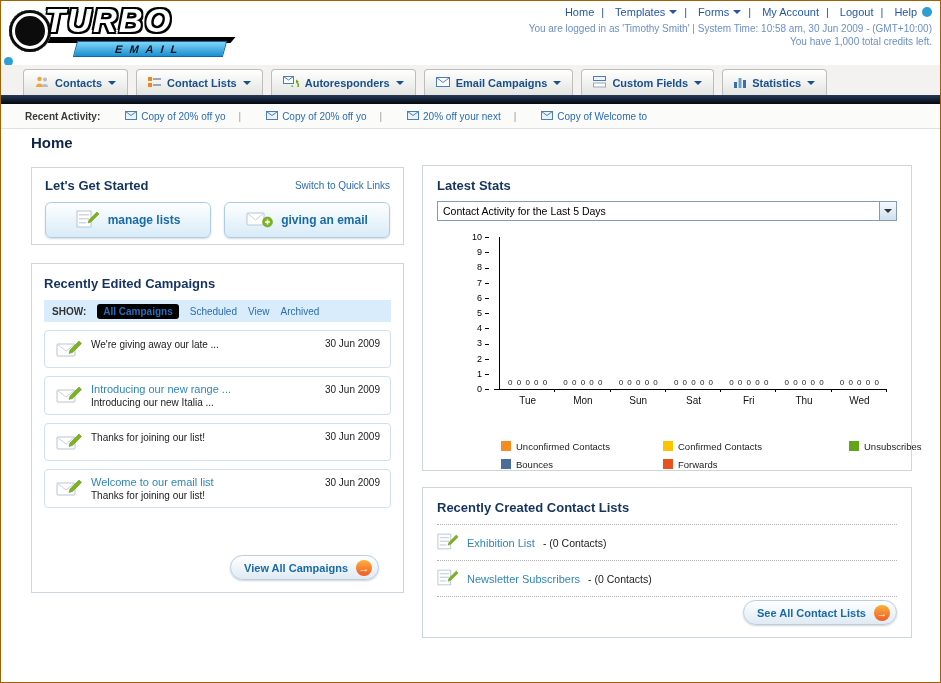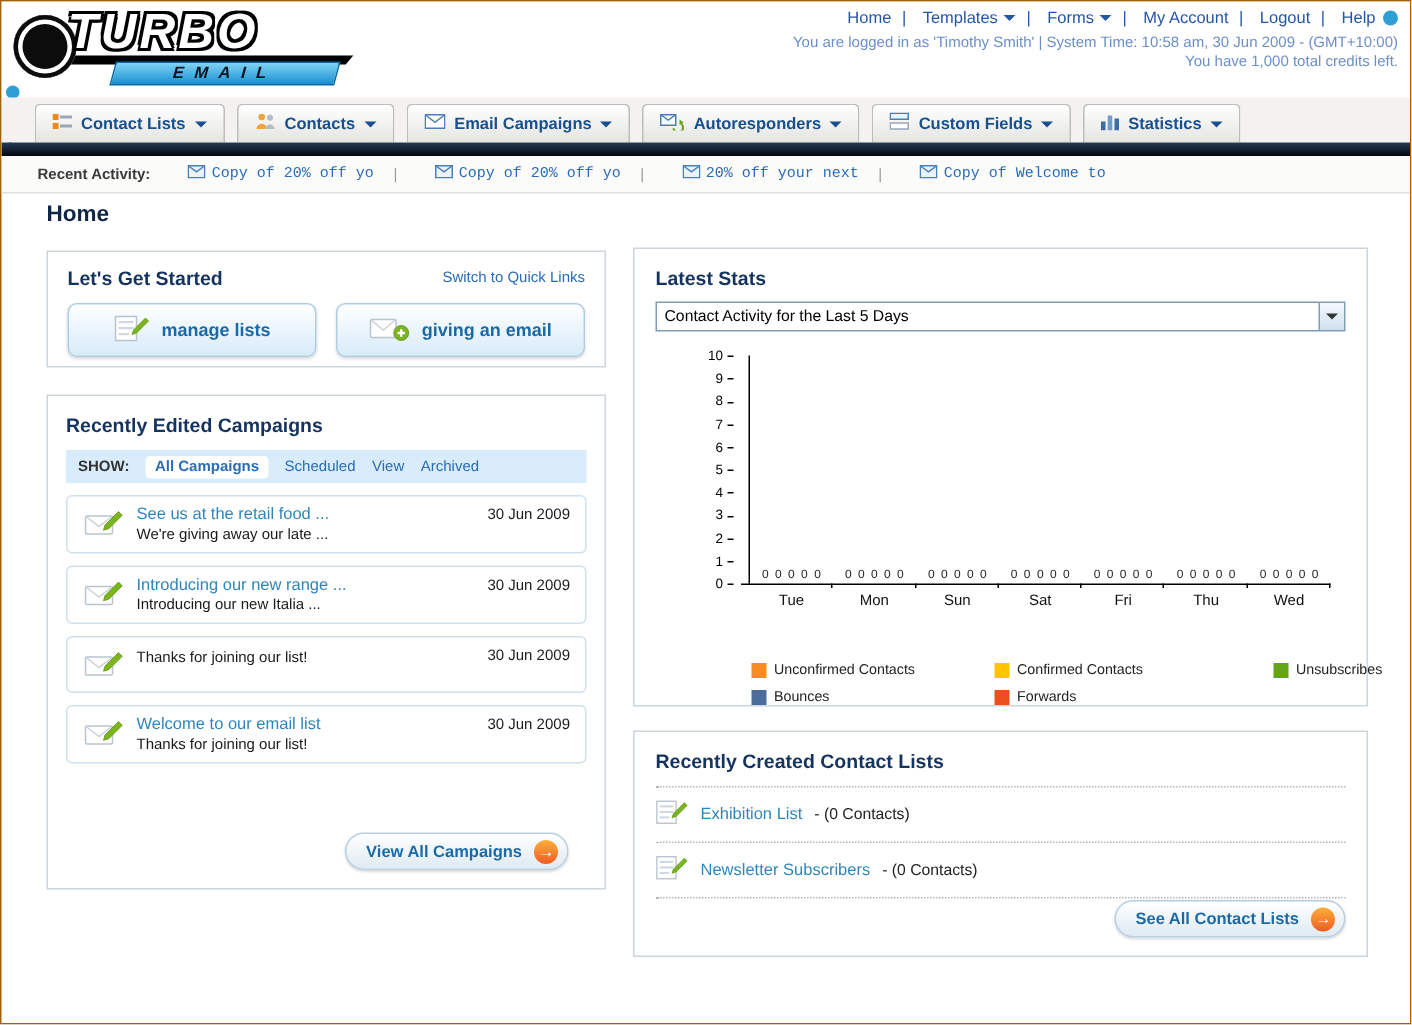--- a/index.html
+++ b/index.html
@@ -32,42 +32,42 @@
   .tab { height:26px; display:inline-flex; align-items:center; gap:6px; padding:0 11px; background:linear-gradient(#ffffff,#e4e4e1);
     border:1px solid #bdbdba; border-bottom:none; border-radius:4px 4px 0 0; font-size:11px; font-weight:bold; color:#174f8f; cursor:pointer; }
   .tab .caret-down { border-top-color:#174f8f; }
   .darkbar { position:absolute; top:94px; left:0; right:0; height:9px; background:linear-gradient(#263a58,#04080f); }
 
   
   .activity { position:absolute; top:103px; left:0; right:0; height:25px; background:#fbfbfa; border-bottom:1px solid #e0e0dd;
     display:flex; align-items:center; padding-left:24px; font-size:10px; gap:25px; }
   .act-label { font-weight:bold; color:#3a3a3a; }
   .act-item { display:inline-flex; align-items:center; gap:4px; }
-  .act-item a { color:#2b6cb5; text-decoration:none; cursor:pointer;font-family:Liberation Mono, monospace; }
+  .act-item a { color:#2b6cb5; text-decoration:none; cursor:pointer; }
   .act-item:not(:last-child)::after { content:"|"; color:#9a9a9a; margin-left:9px; }
 
   .page-title { position:absolute; top:133px; left:30px; font-size:15px; font-weight:bold; color:#0f2648; }
 
   
   .panel { position:absolute; background:#fff; border:1px solid #cdd5dd; }
   .panel-title { font-size:13px; font-weight:bold; color:#15335f; }
 
   .get-started { left:30px; top:166px; width:373px; height:78px; padding:10px 13px; }
   .gs-head { display:flex; justify-content:space-between; align-items:center; }
   .switch-link { font-size:10px; color:#2b6cb5; text-decoration:none; cursor:pointer; }
   .gs-buttons { display:flex; gap:13px; margin-top:9px; }
   .gs-btn { flex:1; height:36px; display:flex; align-items:center; justify-content:center; gap:8px;
     background:linear-gradient(#feffff,#d8ebf8); border:1px solid #aecde5; border-radius:6px;
     font-size:12px; font-weight:bold; color:#1b6aa8; box-shadow:0 1px 2px rgba(0,0,0,.15); cursor:pointer; font-family:inherit; }
 
   .campaigns { left:30px; top:262px; width:373px; height:330px; padding:12px; }
   .show-bar { margin-top:9px; background:#d9ecfb; height:22px; display:flex; align-items:center; font-size:10px; gap:11px; padding:0 8px; }
   .show-label { font-weight:bold; color:#333; }
   .filter { color:#2b6cb5; cursor:pointer; text-decoration:none; }
-  .filter.selected { font-weight:bold; background:#ffffff; padding:2px 6px; border-radius:3px; }
+  .filter.selected { font-weight:bold; background:#000000; padding:2px 6px; border-radius:3px; }
   .camp-item { position:relative; margin-top:8px; border:1px solid #cfe0ef; border-radius:4px; padding:6px 84px 6px 46px; min-height:38px; }
   .camp-icon { position:absolute; left:11px; top:9px; }
   .camp-title { font-size:11px; color:#2e86ba; text-decoration:none; cursor:pointer; display:block; }
   .camp-sub { font-size:10px; color:#1a1a1a; display:block; margin-top:2px; }
   .camp-date { position:absolute; right:10px; top:7px; font-size:10px; color:#1a1a1a; }
   .view-all { position:absolute; right:24px; bottom:12px; }
 
   .pill-btn { display:inline-flex; align-items:center; gap:8px; height:25px; padding:0 6px 0 13px;
     background:linear-gradient(#ffffff,#dfeaf3); border:1px solid #b9cfdf; border-radius:13px;
     font-size:11px; font-weight:bold; color:#1b6aa8; box-shadow:0 1px 2px rgba(0,0,0,.18); cursor:pointer; font-family:inherit; }
@@ -88,21 +88,21 @@
   .y-labels { position:absolute; left:0; top:0; width:60px; height:153px; }
   .ytick { position:absolute; right:8px; font-size:9px; color:#000; }
   .ytick::after { content:""; display:inline-block; width:4px; height:1px; background:#000; margin-left:3px; vertical-align:middle; }
   .groups { position:absolute; left:63px; right:10px; top:0; height:152px; display:flex; }
   .day-group { flex:1; position:relative; }
   .day-group::after { content:""; position:absolute; right:0; top:152px; width:1px; height:3px; background:#000; }
   .day-values { position:absolute; bottom:2px; left:0; right:0; text-align:center; font-size:8px; color:#222; word-spacing:2px; }
   .day-label { position:absolute; top:158px; left:0; right:0; text-align:center; font-size:10px; color:#111; }
 
   .legend { margin-left:64px; margin-top:28px; display:grid; grid-template-columns:162px 186px auto; gap:7px 0; font-size:9.5px; color:#222; }
-  .legend-item { display:flex; align-items:center; gap:5px; }
+  .legend-item { display:flex; gap:5px; }
   .swatch { width:10px; height:10px; display:inline-block; }
 
   
   .lists { left:421px; top:486px; width:490px; height:151px; padding:12px 14px; }
   .lists .panel-title { padding-bottom:9px; border-bottom:1px dotted #b5b5b5; }
   .list-item { display:flex; align-items:center; gap:8px; padding:8px 0; border-bottom:1px dotted #b5b5b5; font-size:11px; }
   .list-link { color:#2e86ba; text-decoration:none; cursor:pointer; }
   .list-count { color:#222; font-size:10.5px; }
   .see-all { position:absolute; right:14px; bottom:12px; }
 </style>
@@ -147,55 +147,55 @@
       <div>You are logged in as 'Timothy Smith' | System Time: 10:58 am, 30 Jun 2009 - (GMT+10:00)</div>
       <div>You have 1,000 total credits left.</div>
     </div>
   </header>
 
   <div class="callout-dot"></div>
   <div class="callout-stem"></div>
 
   <nav class="tabstrip">
     <div class="tab">
+      <span><svg width="14" height="12" viewBox="0 0 14 12">
+            <circle cx="4.5" cy="3" r="2.2" fill="#f0a43c"></circle>
+            <path d="M1,11 a3.5,3.5 0 0 1 7,0 z" fill="#f0a43c"></path>
+            <circle cx="10" cy="3.5" r="2" fill="#b3bcc7"></circle>
+            <path d="M7,11 a3,3 0 0 1 6,0 z" fill="#b3bcc7"></path>
+          </svg></span>
+      <span>Contacts</span>
+      <i class="caret-down"></i>
+    </div>
+    <div class="tab">
       <span><svg width="13" height="12" viewBox="0 0 13 12">
             <rect x="0" y="1" width="4" height="4" fill="#f0861c"></rect>
             <rect x="0" y="7" width="4" height="4" fill="#f0861c"></rect>
             <rect x="5" y="2" width="8" height="2" fill="#9aa7b5"></rect>
             <rect x="5" y="8" width="8" height="2" fill="#9aa7b5"></rect>
           </svg></span>
       <span>Contact Lists</span>
       <i class="caret-down"></i>
     </div>
     <div class="tab">
-      <span><svg width="14" height="12" viewBox="0 0 14 12">
-            <circle cx="4.5" cy="3" r="2.2" fill="#f0a43c"></circle>
-            <path d="M1,11 a3.5,3.5 0 0 1 7,0 z" fill="#f0a43c"></path>
-            <circle cx="10" cy="3.5" r="2" fill="#b3bcc7"></circle>
-            <path d="M7,11 a3,3 0 0 1 6,0 z" fill="#b3bcc7"></path>
-          </svg></span>
-      <span>Contacts</span>
-      <i class="caret-down"></i>
-    </div>
-    <div class="tab">
-      <span><svg width="14" height="10" viewBox="0 0 14 10">
-            <rect x="0.5" y="0.5" width="13" height="9" fill="#fdfdff" stroke="#4a7fb5"></rect>
-            <path d="M0.5,0.5 7,5.5 13.5,0.5" fill="none" stroke="#4a7fb5"></path>
-          </svg></span>
-      <span>Email Campaigns</span>
-      <i class="caret-down"></i>
-    </div>
-    <div class="tab">
       <span><svg width="16" height="11" viewBox="0 0 16 11">
             <rect x="0.5" y="0.5" width="10" height="7" fill="#fdfdff" stroke="#4a7fb5"></rect>
             <path d="M0.5,0.5 5.5,4 10.5,0.5" fill="none" stroke="#4a7fb5"></path>
             <path d="M9,9.5 a3.2,3.2 0 1 0 5,-3" fill="none" stroke="#6aa41c" stroke-width="1.4"></path>
             <path d="M13,3.6 l2.8,2 -2.8,1.6 z" fill="#6aa41c"></path>
           </svg></span>
       <span>Autoresponders</span>
+      <i class="caret-down"></i>
+    </div>
+    <div class="tab">
+      <span><svg width="14" height="10" viewBox="0 0 14 10">
+            <rect x="0.5" y="0.5" width="13" height="9" fill="#fdfdff" stroke="#4a7fb5"></rect>
+            <path d="M0.5,0.5 7,5.5 13.5,0.5" fill="none" stroke="#4a7fb5"></path>
+          </svg></span>
+      <span>Email Campaigns</span>
       <i class="caret-down"></i>
     </div>
     <div class="tab">
       <span><svg width="13" height="12" viewBox="0 0 13 12">
             <rect x="0.5" y="0.5" width="12" height="4" fill="#eef4fb" stroke="#4a7fb5"></rect>
             <rect x="0.5" y="7" width="12" height="4" fill="#fff" stroke="#9aa7b5"></rect>
           </svg></span>
       <span>Custom Fields</span>
       <i class="caret-down"></i>
     </div>
@@ -283,21 +283,20 @@
       <a class="filter">View</a>
       <a class="filter">Archived</a>
     </div>
 
     <div class="camp-item">
       <span class="camp-icon"><svg width="26" height="19" viewBox="0 0 26 19">
             <rect x="1" y="4" width="18" height="12" rx="1" fill="#fff" stroke="#b9c4cf"></rect>
             <path d="M1,4 10,11 19,4" fill="none" stroke="#c9d2da"></path>
             <path d="M23,1 l2.5,2.5 -9,9 -3.5,1 1,-3.5 z" fill="#7ab51d" stroke="#5d8f12" stroke-width="0.5"></path>
           </svg></span>
-      <a class="camp-title">See us at the retail food ...</a>
       <span class="camp-sub">We're giving away our late ...</span>
       <span class="camp-date">30 Jun 2009</span>
     </div>
     <div class="camp-item">
       <span class="camp-icon"><svg width="26" height="19" viewBox="0 0 26 19">
             <rect x="1" y="4" width="18" height="12" rx="1" fill="#fff" stroke="#b9c4cf"></rect>
             <path d="M1,4 10,11 19,4" fill="none" stroke="#c9d2da"></path>
             <path d="M23,1 l2.5,2.5 -9,9 -3.5,1 1,-3.5 z" fill="#7ab51d" stroke="#5d8f12" stroke-width="0.5"></path>
           </svg></span>
       <a class="camp-title">Introducing our new range ...</a>

